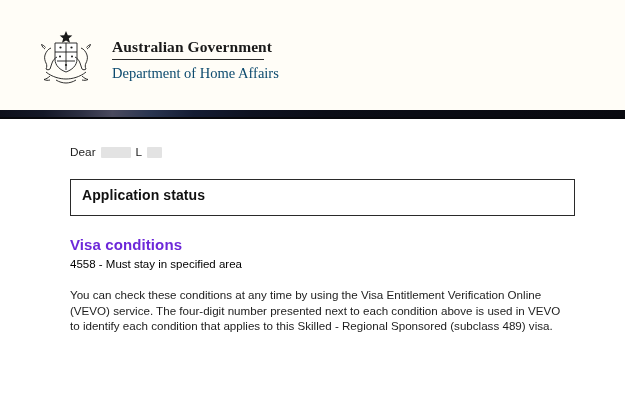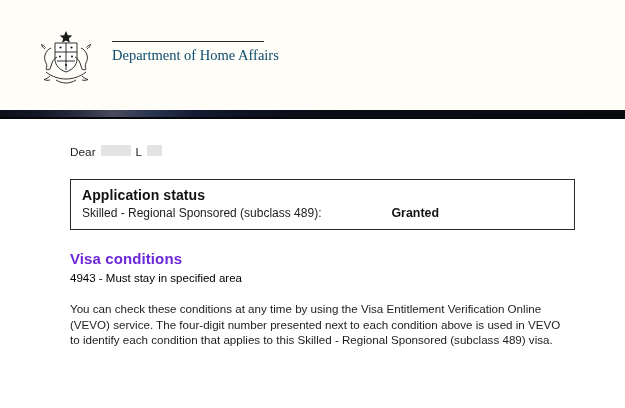--- a/index.html
+++ b/index.html
@@ -95,20 +95,21 @@
     padding: 26px 44px 0 70px;
   }
   p, div.txt {
     font-size: 11.6px;
     line-height: 15.5px;
     color: #1c1c1c;
     margin: 0;
   }
   .salutation {
     display: flex;
+    align-items: center;
     gap: 5px;
     margin-bottom: 20px;
     font-size: 11.8px;
     color: #1c1c1c;
   }
   .redact {
     display: inline-block;
     background: #e3e3e3;
     height: 11px;
     border-radius: 1px;
@@ -192,48 +193,45 @@
           <path d="M57 21 c1.5-1 3-2.5 3.5-4.5-1.5.5-3 1.5-4 3"></path>
 
           <path d="M16 44 c6 5 14 7 20 7 6 0 14-2 20-7"></path>
           <path d="M20 48 c-2 2-4 3-6 3.5 2 1 4 1 6 .5"></path>
           <path d="M52 48 c2 2 4 3 6 3.5-2 1-4 1-6 .5"></path>
           <path d="M26 52 c3 2 7 3 10 3 3 0 7-1 10-3"></path>
         </g>
       </svg>
     </div>
     <div class="gov-text">
+      <div class="gov-line1">Australian Government</div>
       <div class="gov-rule"></div>
       <div class="gov-line2">Department of Home Affairs</div>
     </div>
   </div>
 
   <div class="divider-bar"></div>
 
   <div class="body">
     <div class="content">
 
       <div class="salutation">
         <span>Dear</span>
         <span class="redact a"></span>
         <span>L</span>
         <span class="redact b"></span>
       </div>
 
 
       <div class="status-box">
         <div class="status-title">Application status</div>
-        <div class="status-row">
-          <span class="label">Skilled - Regional Sponsored (subclass 489):</span>
-          <span class="value">Granted</span>
-        </div>
       </div>
 
       <div class="section-title">Visa conditions</div>
-      <div class="condition">4943 - Must stay in specified area</div>
+      <div class="condition">4558 - Must stay in specified area</div>
 
 
       <p class="para last">You can check these conditions at any time by using the Visa Entitlement Verification Online (VEVO) service. The four-digit number presented next to each condition above is used in VEVO to identify each condition that applies to this Skilled - Regional Sponsored (subclass 489) visa.</p>
 
     </div>
   </div>
 
 </div>
 
 </body></html>

